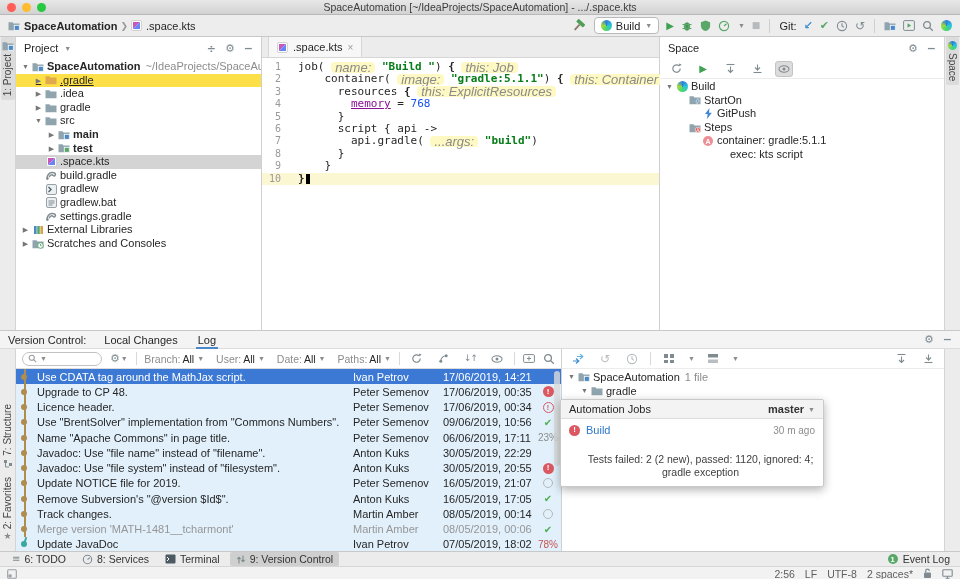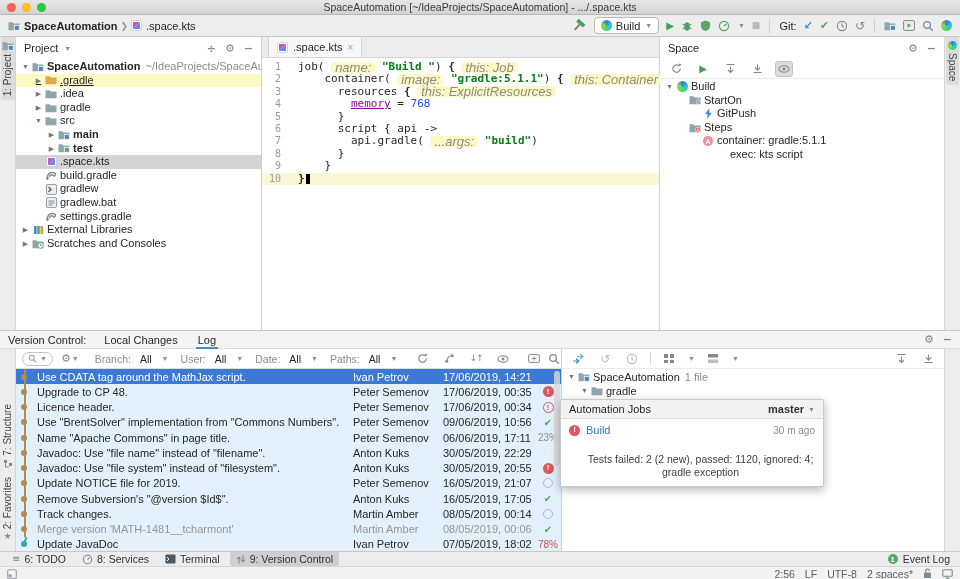--- a/index.html
+++ b/index.html
@@ -44,21 +44,21 @@
   .pane-title { color:#262626; }
   .pane-hdr-icons { margin-left:auto; display:flex; align-items:center; gap:9px; }
   .tree { flex:1; overflow:hidden; padding-top:1px; }
   .trow { height:13.6px; line-height:13.6px; display:flex; align-items:center; white-space:nowrap; }
   .trow .arrow { width:11px; text-align:center; font-size:7px; color:#777; flex:0 0 11px; }
   .trow .ticon { width:14px; display:inline-flex; justify-content:center; align-items:center; flex:0 0 14px; }
   .trow .tlabel { margin-left:2px; }
   .trow .tlabel.b { font-weight:bold; }
   .trow .tsuffix { color:#8c8c8c; margin-left:5px; }
   .trow.sel { background:#d4d4d4; }
-  .trow.ybg { background:#fef9c3;text-decoration:underline; }
+  .trow.ybg { background:#fde047;text-decoration:underline; }
   .trow.bluetext .tlabel { color:#2a6db4; }
 
   
   .editor-pane { flex:1; display:flex; flex-direction:column; background:#fff; border-right:1px solid #d0d0d0; min-width:0; }
   .tabbar { height:21px; background:#ececec; border-bottom:1px solid #d6d6d6; display:flex; align-items:flex-end; flex:0 0 21px; }
   .etab { height:20px; display:flex; align-items:center; gap:5px; padding:0 8px; background:#f7f7f7;
     border-right:1px solid #d6d6d6; border-left:1px solid #d6d6d6; margin-left:6px; }
   .etab .x { color:#9a9a9a; font-size:10px; }
   .code { flex:1; font-family:"DejaVu Sans Mono","Liberation Mono",monospace; font-size:11px; padding-top:3px; }
   .eline { height:12.4px; line-height:12.4px; display:flex; align-items:center; white-space:pre; }
@@ -88,21 +88,21 @@
   .vc-title { color:#262626; }
   .vc-tab { height:18px; display:flex; align-items:center; padding:0 2px; position:relative; color:#262626; }
   .vc-tab.active::after { content:""; position:absolute; left:0; right:0; bottom:0; height:2px; background:#4a88c9; }
   .bottom-body { flex:1; display:flex; min-height:0; }
 
   .log-pane { width:546px; border-right:1px solid #d0d0d0; display:flex; flex-direction:column; min-width:0; }
   .filter-row { height:20px; display:flex; align-items:center; gap:8px; padding:0 6px;
     border-bottom:1px solid #dcdcdc; flex:0 0 20px; }
   .searchbox { width:138px; height:14px; background:#fff; border:1px solid #c2c2c2; border-radius:8px;
     display:flex; align-items:center; padding:0 5px; gap:2px; }
-  .flt { display:flex; align-items:center; gap:9px; white-space:nowrap; font-size:10.5px; }
+  .flt { display:flex; align-items:center; gap:2px; white-space:nowrap; font-size:10.5px; }
   .flt .fl { color:#8c8c8c; }
   .flt .fv { color:#262626; }
   .fsep { width:1px; height:13px; background:#d9d9d9; }
   .log-table { flex:1; position:relative; overflow:hidden; }
   .lrow { height:15.25px; display:flex; align-items:center; background:#e1f0fb; font-size:11px; }
   .lrow.sel { background:#3c79d5; color:#fff; }
   .lrow.dim { color:#969696; }
   .lrow .graph { width:17px; flex:0 0 17px; position:relative; height:100%; }
   .gline { position:absolute; left:8px; top:0; bottom:0; width:1.5px; background:#b08c4e; }
   .gline.half { bottom:45%; background:#3aa7a3; transform:rotate(18deg); }

